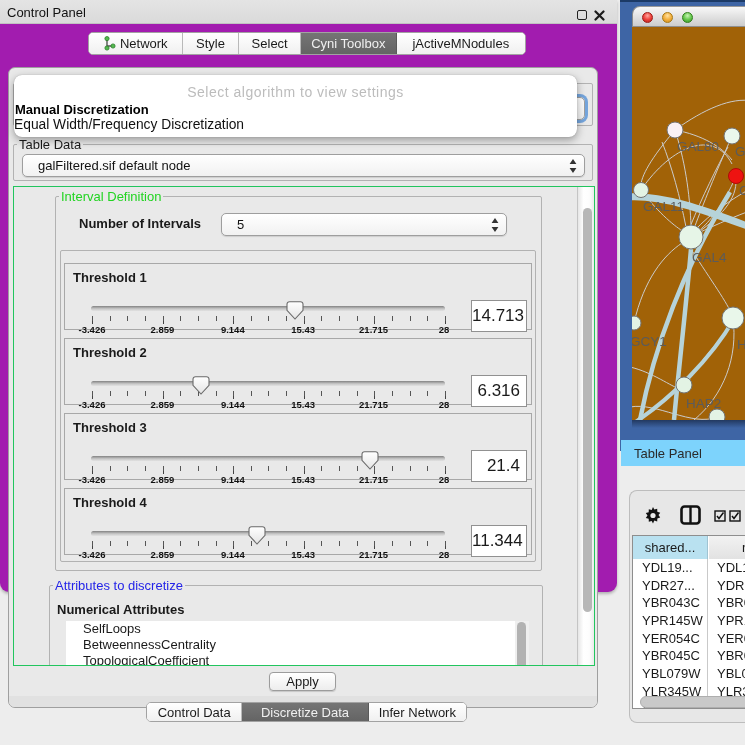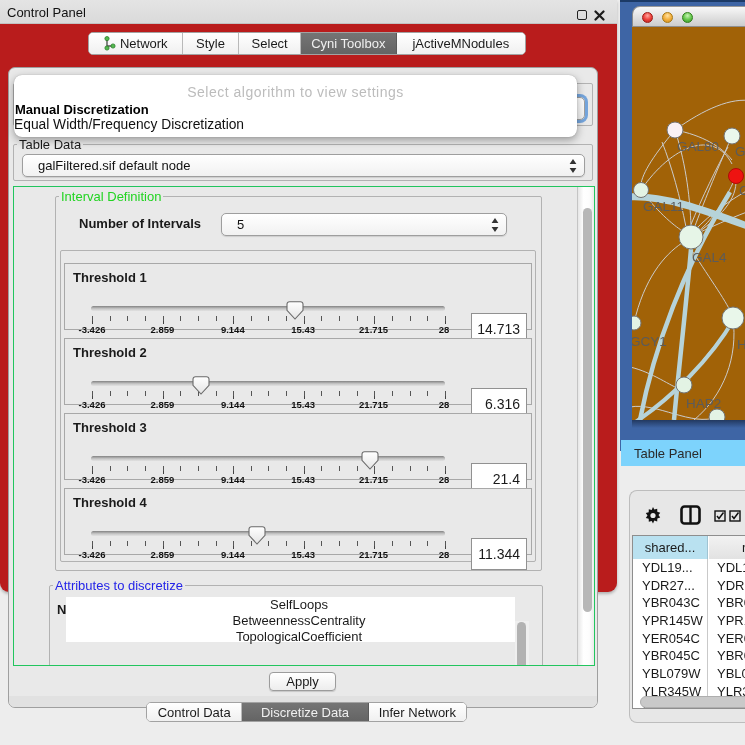--- a/index.html
+++ b/index.html
@@ -1,20 +1,20 @@
 <!DOCTYPE html>
 <html><head>
 <meta charset="utf-8">
 <style>
 * { margin:0; padding:0; box-sizing:border-box; }
 html,body { width:745px; height:745px; overflow:hidden; background:#ededed;
   font-family:"Liberation Sans", sans-serif; font-size:13px; color:#1a1a1a; }
 .abs { position:absolute; }
 #cpwin { position:absolute; left:0; top:0; width:617px; height:592px;
-  background:#b91c1c; border-radius:0 0 9px 9px;
+  background:#a21caf; border-radius:0 0 9px 9px;
   box-shadow:0 2px 3px rgba(0,0,0,0.25); }
 #cptitle { position:absolute; left:0; top:0; width:617px; height:24px;
   background:linear-gradient(#e4e4e4,#dadada); border-bottom:1px solid #c2c2c2; }
 #cptitle .t { position:absolute; left:7px; top:5px; font-size:13px; color:#111; }
 #flt { position:absolute; left:577px; top:10px; width:10px; height:10px;
   border:1.5px solid #222; border-radius:2px; }
 #cls { position:absolute; left:594px; top:10px; }
 
 .seg { position:absolute; display:flex; background:#fff; border:1px solid #a2a2a2;
   border-radius:5px; overflow:hidden; height:23px; }
@@ -51,26 +51,26 @@
 .trow .lab { position:absolute; left:8px; top:6px; font-weight:bold; font-size:13px; }
 .trow .track { position:absolute; left:26px; top:42px; width:354px; height:5px;
   border-radius:3px; background:linear-gradient(#828282,#c6c6c6 55%,#e2e2e2); }
 .trow .tmin { position:absolute; left:26.5px; top:52px; width:355px; height:5px;
   background:repeating-linear-gradient(90deg,#555 0 1px,transparent 1px 17.65px); }
 .trow .tmaj { position:absolute; left:26.5px; top:52px; width:355px; height:8px;
   background:repeating-linear-gradient(90deg,#444 0 1px,transparent 1px 70.6px); }
 .trow .tl { position:absolute; top:59.5px; width:50px; text-align:center;
   font-size:9.5px; font-weight:bold; color:#111; }
 .trow .val { position:absolute; left:406px; top:36px; width:56px; height:32px;
-  background:#fff; border:1px solid #919191; font-size:14px; text-align:right;
-  line-height:30px; padding-right:6px;margin-top:13px; }
+  background:#fff; border:1px solid #919191; font-size:17px; text-align:right;
+  line-height:30px; padding-right:6px; }
 .thumb { position:absolute; top:37px; }
 
-#alist { position:absolute; left:52px; top:410px; width:449px; height:45px;
-  background:#fff;text-align:center; }
+#alist { position:absolute; left:52px; top:434px; width:449px; height:45px;
+  background:#fff; }
 #alist div { padding-left:17px; height:16px; line-height:16px; font-size:13px; }
 
 #apply { position:absolute; left:260px; top:604px; width:67px; height:19px;
   background:linear-gradient(#ffffff,#ededed); border:1px solid #9c9c9c;
   border-radius:4px; text-align:center; line-height:17px; font-size:13px;
   box-shadow:0 1px 1px rgba(0,0,0,0.15); }
 
 #popup { position:absolute; left:14px; top:75px; width:563px; height:62px;
   background:#fff; border-radius:8px; box-shadow:0 3px 9px rgba(0,0,0,0.35), 0 0 1px rgba(0,0,0,0.3);
   z-index:40; }

